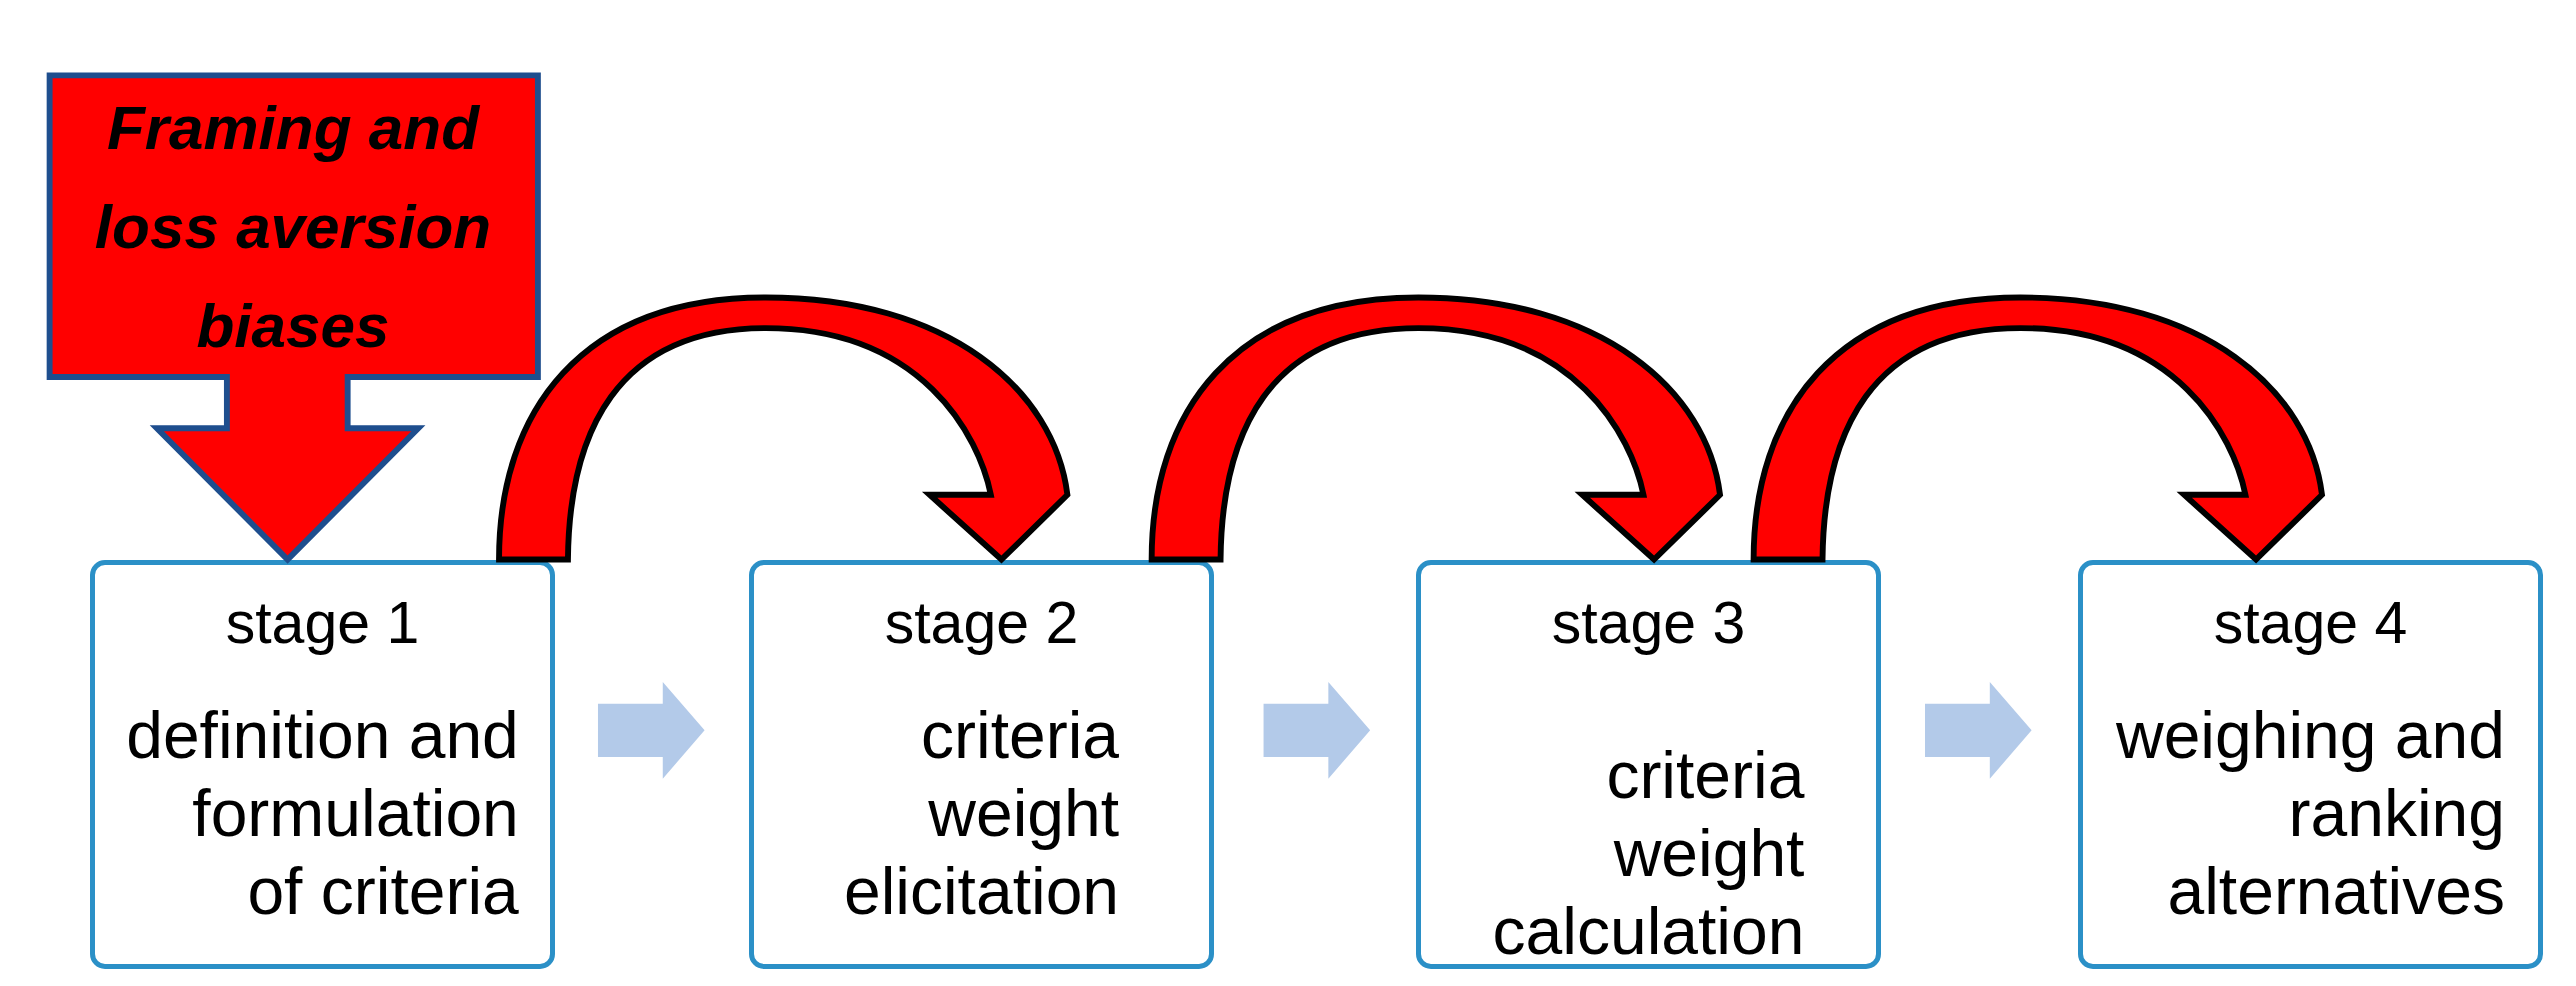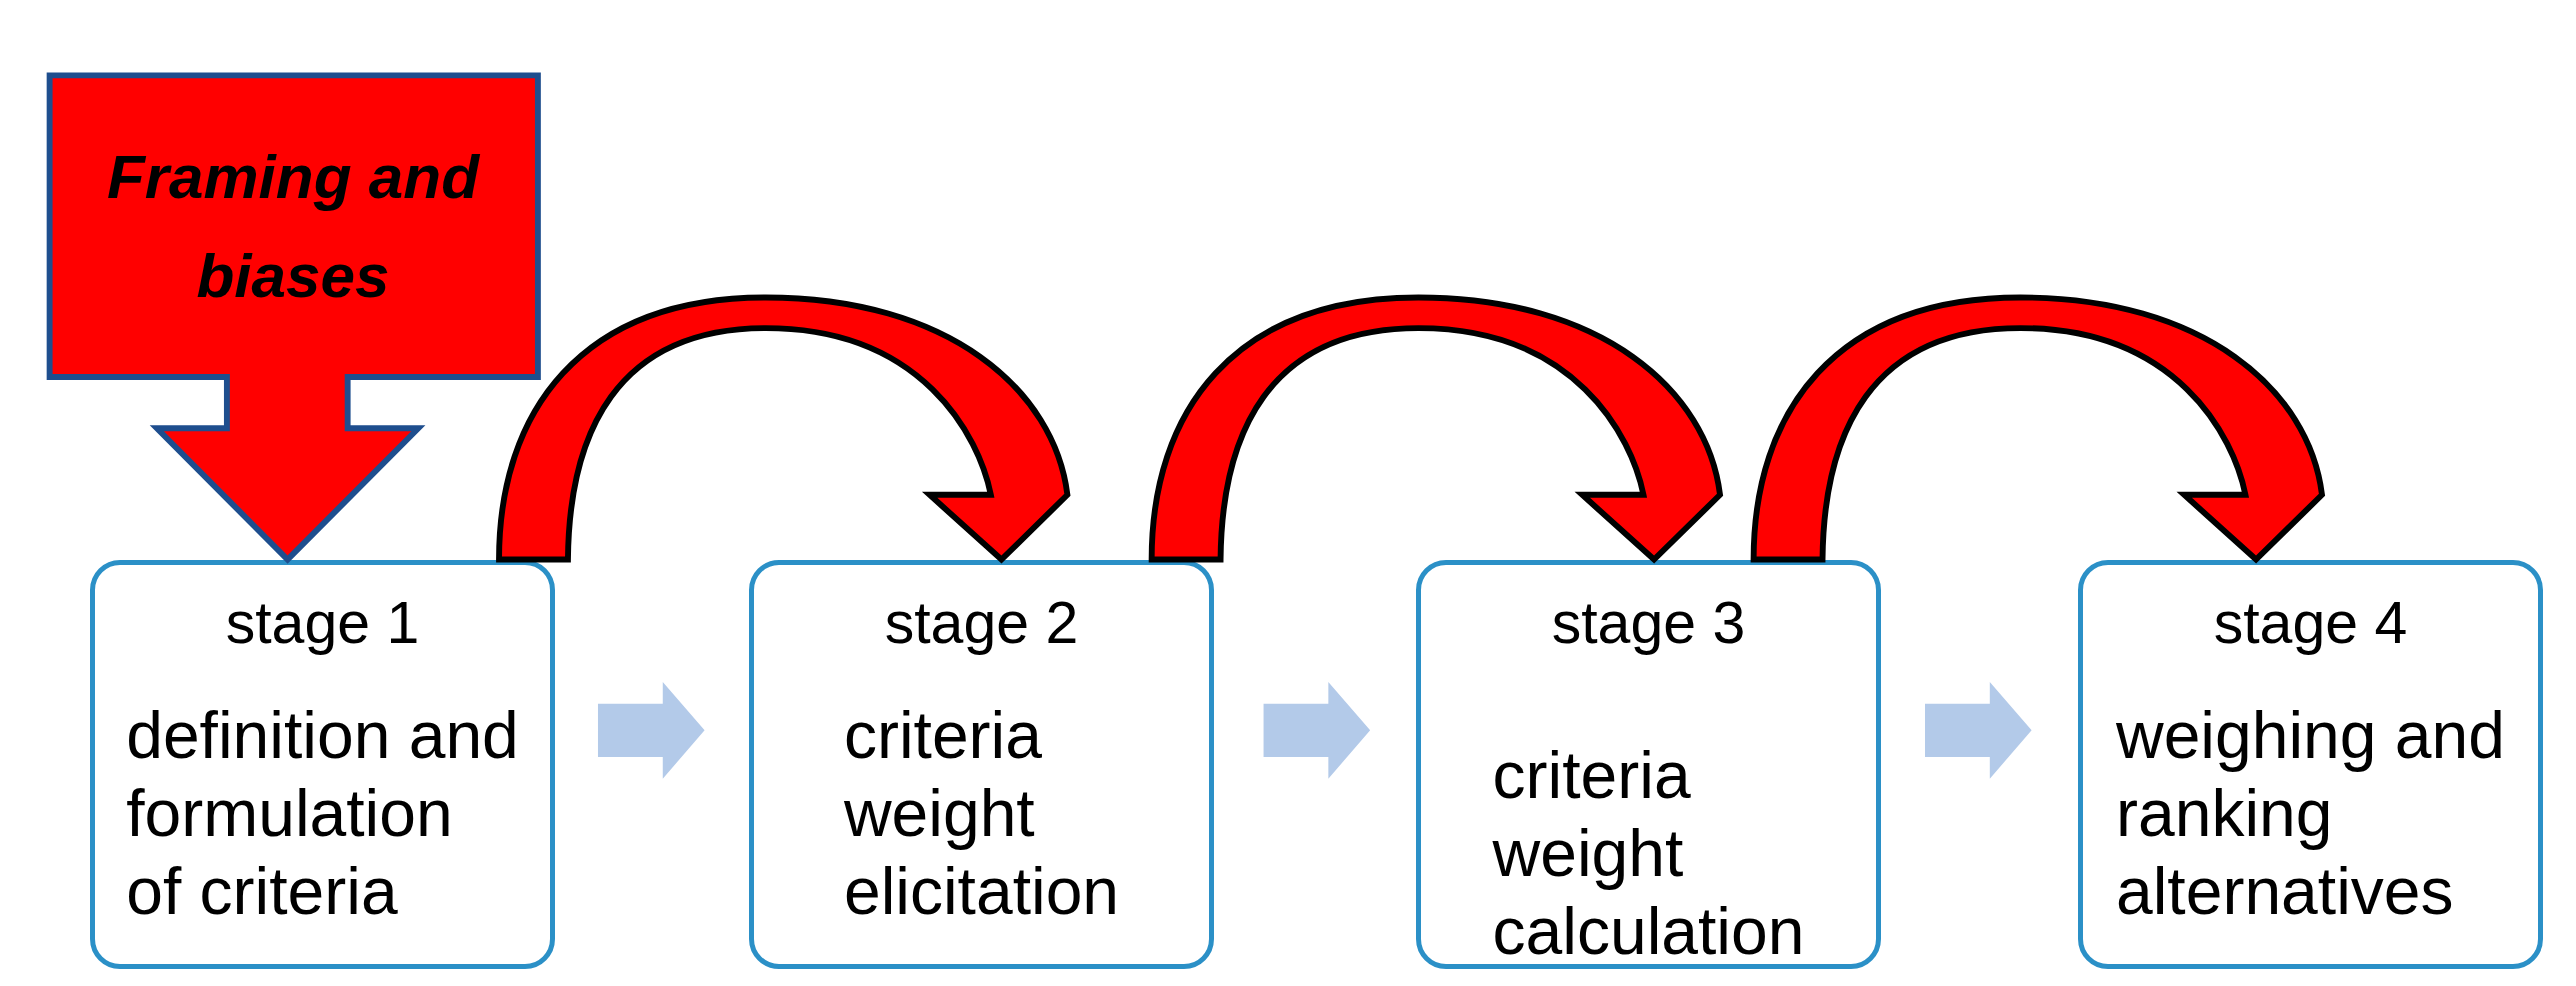--- a/index.html
+++ b/index.html
@@ -35,24 +35,24 @@
     stroke:var(--c-arc-outline,#000);
     stroke-width:10;
     stroke-linejoin:miter;
   }
   .flow-shape{ fill:var(--c-flow-arrow,#B3CAE9); }
   .stage-box{
     position:absolute;top:560px;width:465px;height:409px;
     box-sizing:border-box;
     background:#fff;
     border:5.3px solid var(--c-stage-border,#2B90C7);
-    border-radius:30px;
+    border-radius:15px;
     z-index:1;
     display:flex;flex-direction:column;align-items:center;
-    text-align:left;
+    text-align:right;
     color:var(--c-text,#000);
   }
   .stage-title{
     margin-top:16.5px;
     font-size:59px;line-height:82px;
     white-space:nowrap;
   }
   .stage-body{
     margin-top:32px;
     font-size:66px;line-height:78px;
@@ -138,17 +138,18 @@
                C 1045 557 966 737 964 950 Z"></path>
     </g>
 
     <polygon class="flow-shape" points="1015,1195 1125,1195 1125,1158 1196,1240 1125,1322 1125,1285 1015,1285"></polygon>
     <polygon class="flow-shape" transform="translate(1130,0)" points="1015,1195 1125,1195 1125,1158 1196,1240 1125,1322 1125,1285 1015,1285"></polygon>
     <polygon class="flow-shape" transform="translate(2253,0)" points="1015,1195 1125,1195 1125,1158 1196,1240 1125,1322 1125,1285 1015,1285"></polygon>
   </svg>
 
   <div class="biases-text">
     <span>Framing and</span>
+    <span>loss aversion</span>
     <span>biases</span>
   </div>
 
 </div>
 
 
 </body></html>

